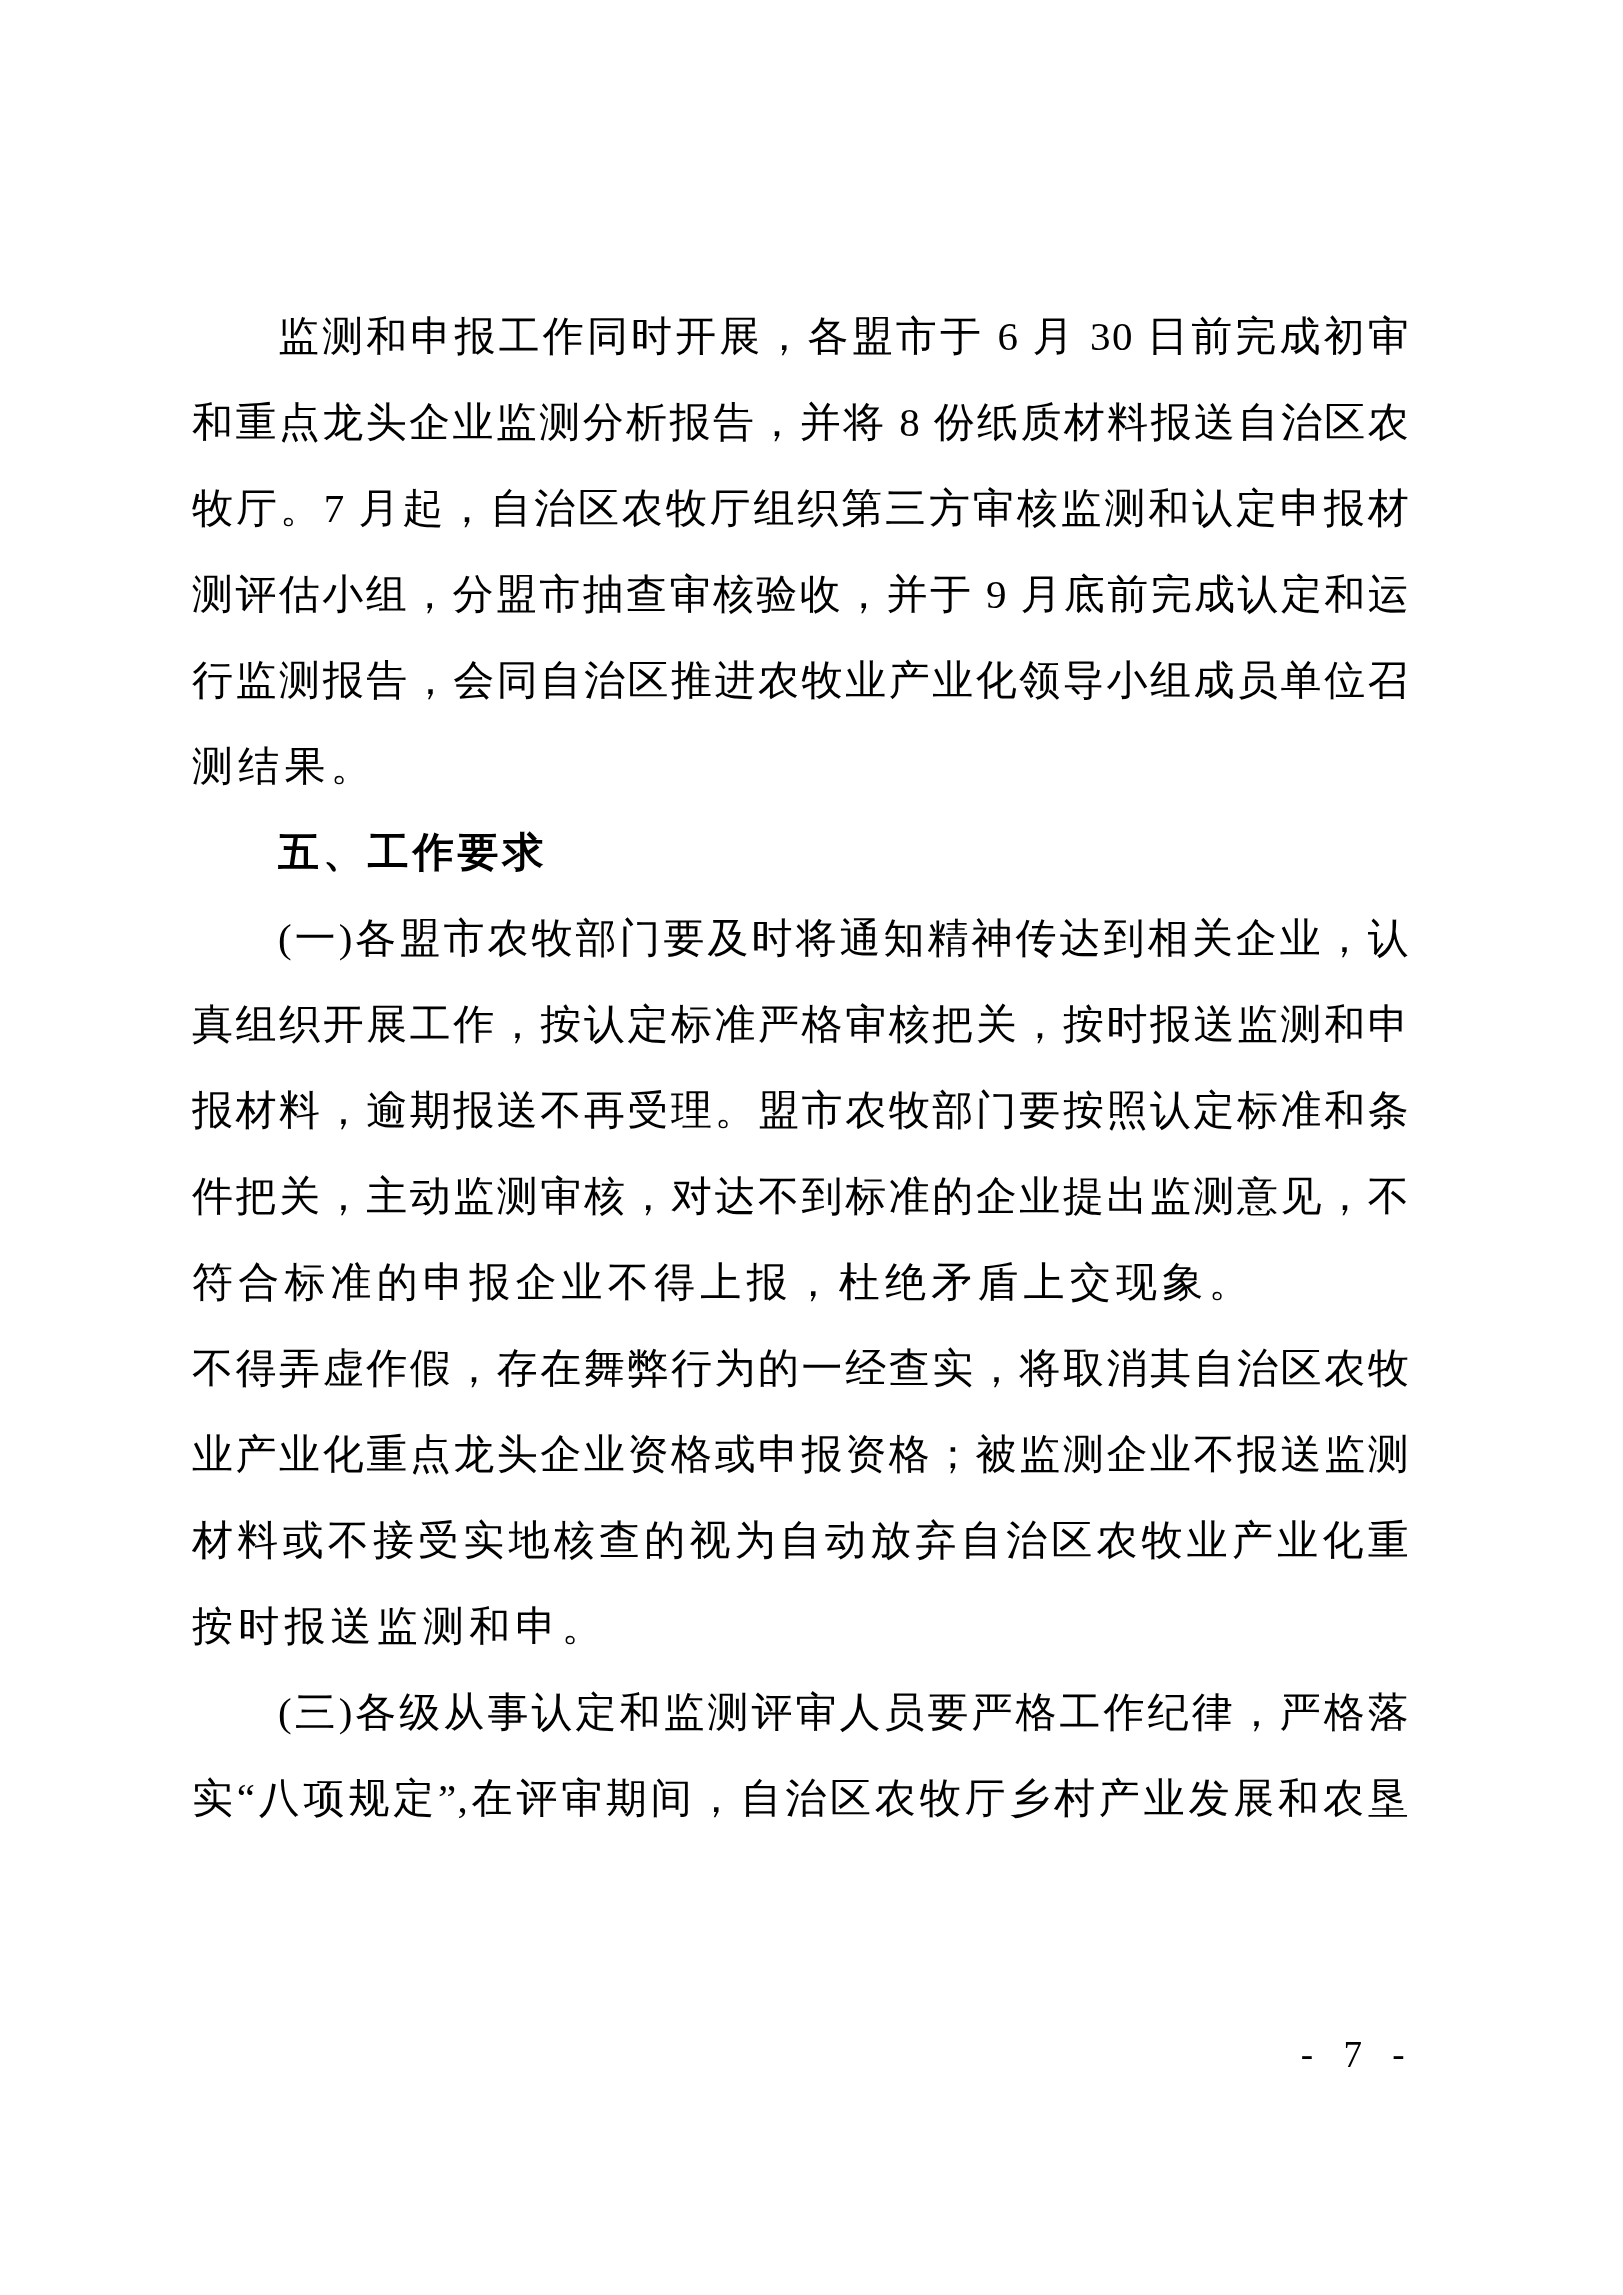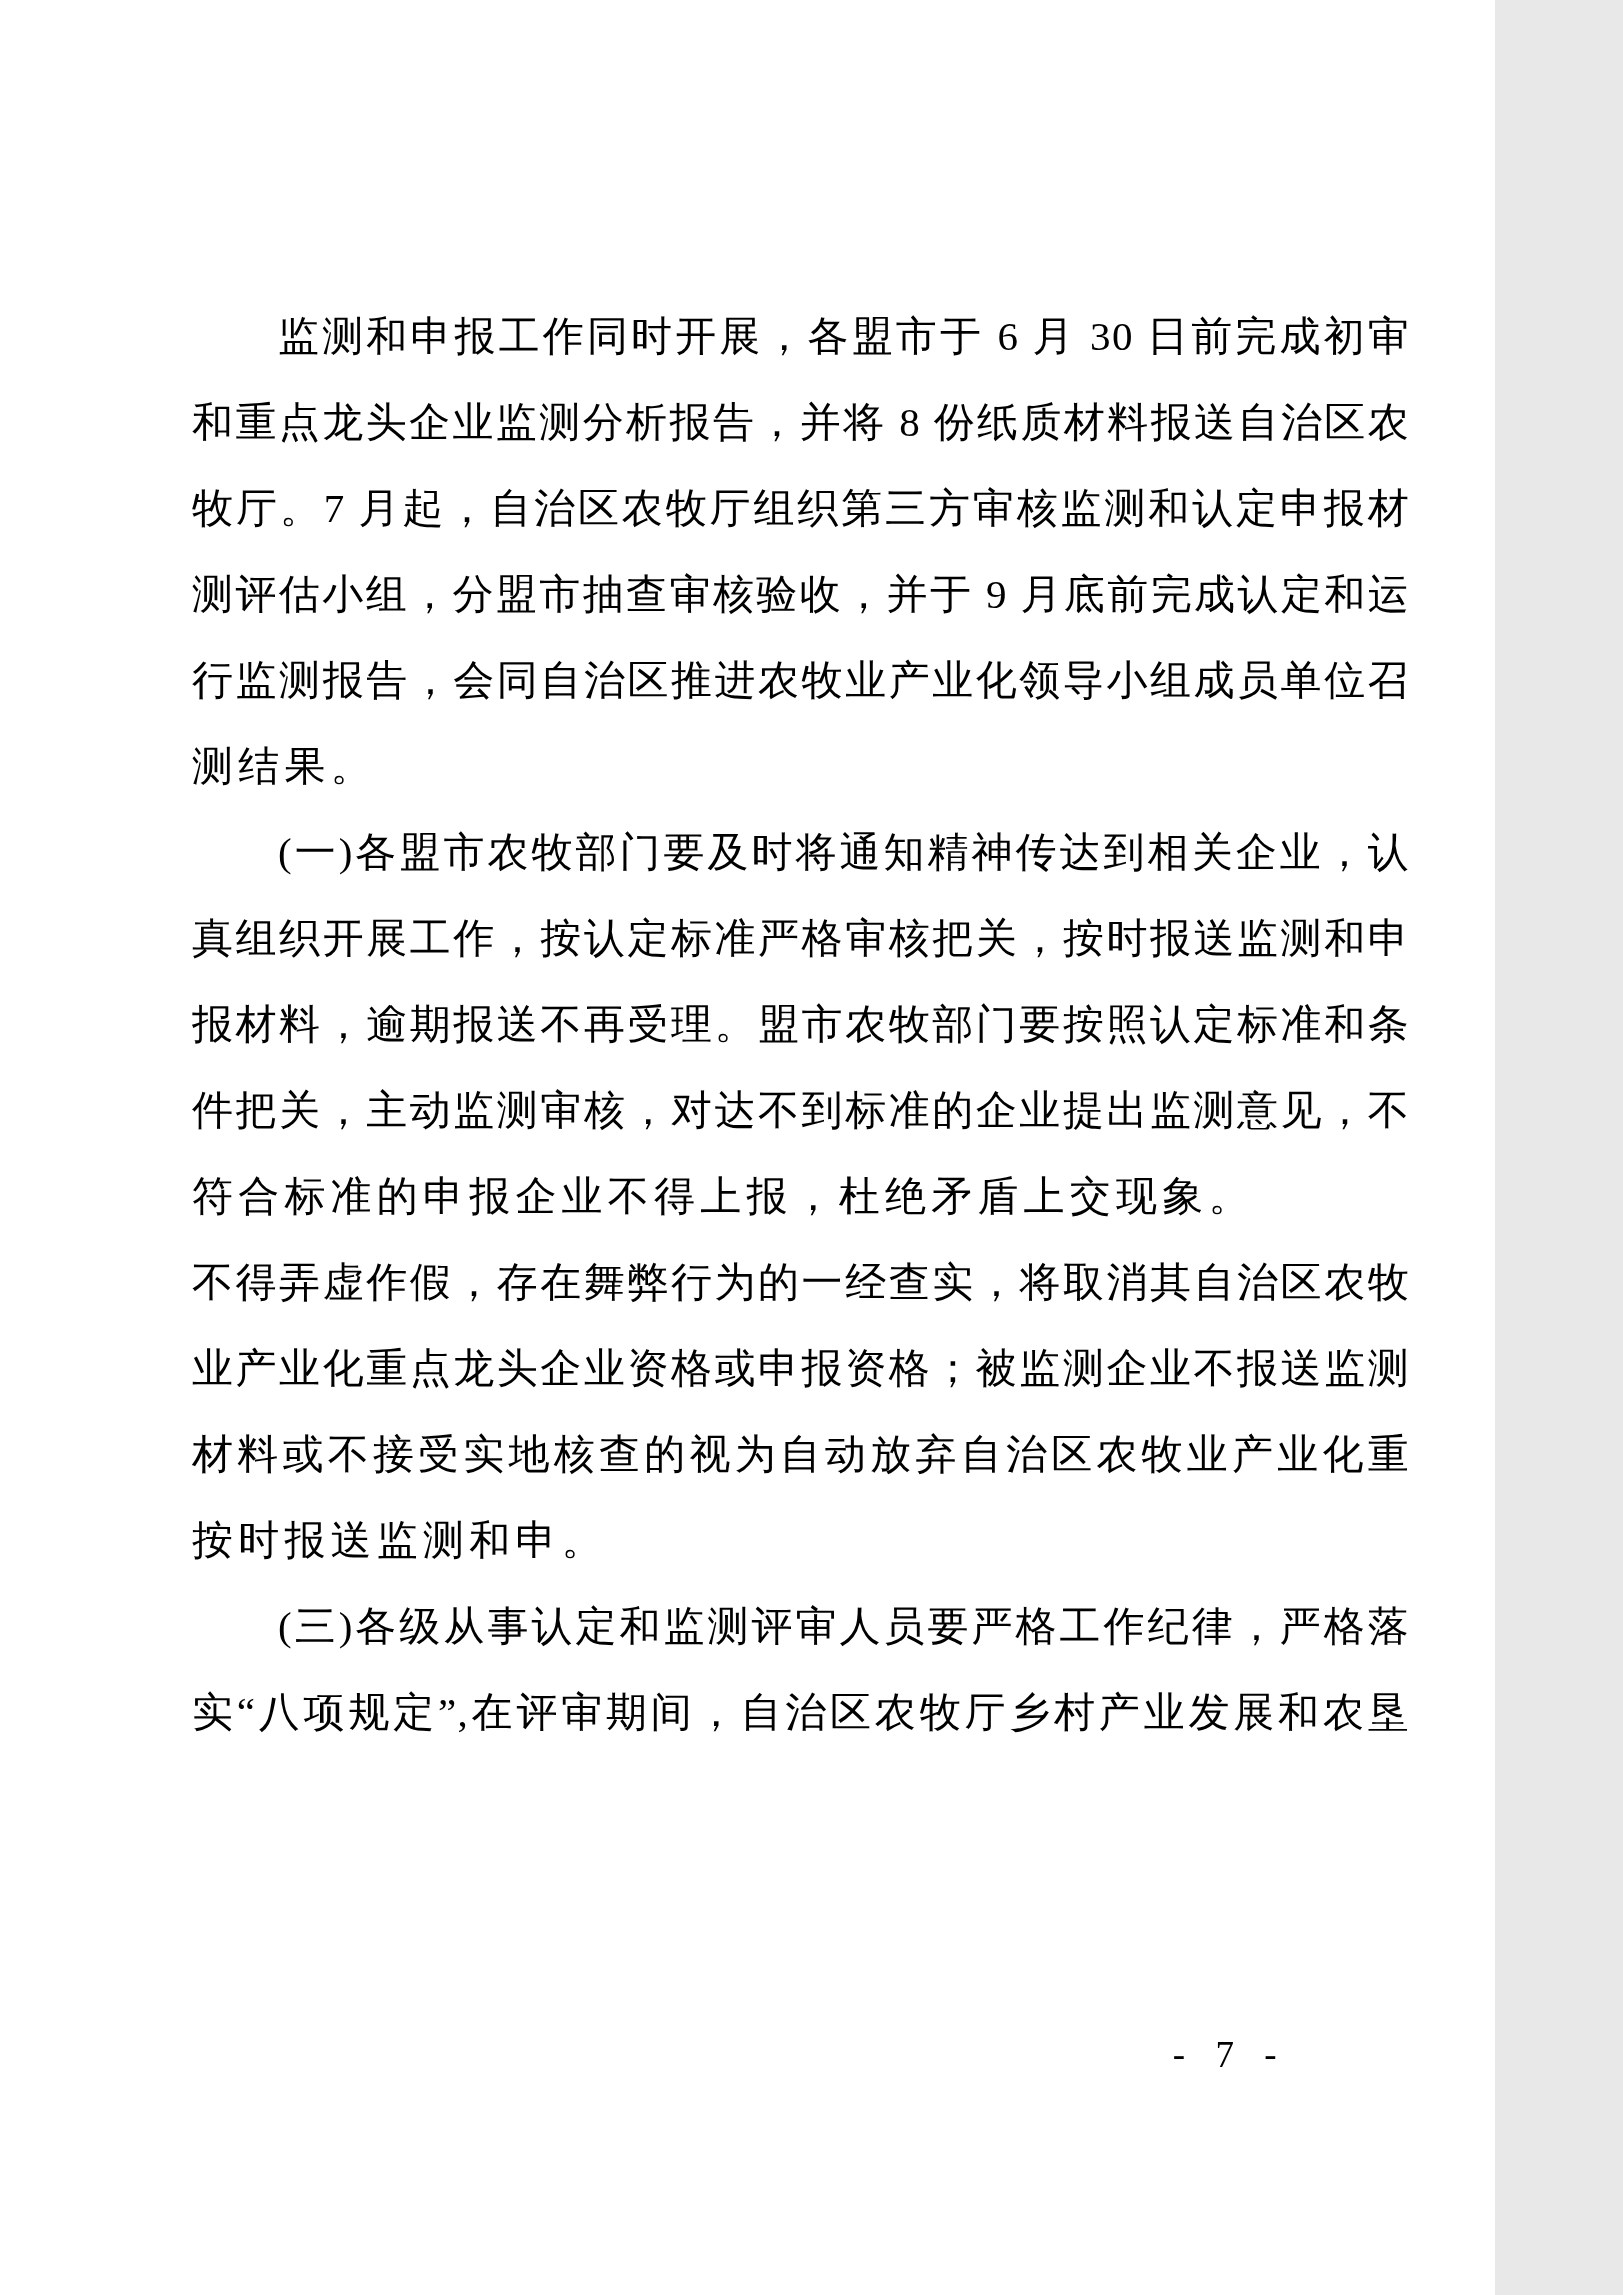--- a/index.html
+++ b/index.html
@@ -2,21 +2,21 @@
 <html style="font-size:10.5px"><head>
 <meta charset="utf-8">
 <style>
   html, body {
     margin: 0;
     padding: 0;
     background: #e8e8e8;
   }
   .page {
     position: relative;
-    width: 1495px;
+    width: 1623px;
     height: 2295px;
     background: #ffffff;
     color: #000000;
     font-family: "Liberation Serif", "DejaVu Serif", serif;
     overflow: hidden;
   }
   .content {
     position: absolute;
     left: 192px;
     top: 293px;
@@ -59,20 +59,21 @@
 <body>
 
 <div class="page">
   <div class="content" id="document-body">
       <div class="line indent justify">监测和申报工作同时开展，各盟市于 6 月 30 日前完成初审</div>
       <div class="line justify">和重点龙头企业监测分析报告，并将 8 份纸质材料报送自治区农</div>
       <div class="line justify">牧厅。7 月起，自治区农牧厅组织第三方审核监测和认定申报材</div>
       <div class="line justify">测评估小组，分盟市抽查审核验收，并于 9 月底前完成认定和运</div>
       <div class="line justify">行监测报告，会同自治区推进农牧业产业化领导小组成员单位召</div>
       <div class="line">测结果。</div>
+      <div class="line heading indent">五、工作要求</div>
       <div class="line indent justify">(一)各盟市农牧部门要及时将通知精神传达到相关企业，认</div>
       <div class="line justify">真组织开展工作，按认定标准严格审核把关，按时报送监测和申</div>
       <div class="line justify">报材料，逾期报送不再受理。盟市农牧部门要按照认定标准和条</div>
       <div class="line justify">件把关，主动监测审核，对达不到标准的企业提出监测意见，不</div>
       <div class="line">符合标准的申报企业不得上报，杜绝矛盾上交现象。</div>
       <div class="line justify">不得弄虚作假，存在舞弊行为的一经查实，将取消其自治区农牧</div>
       <div class="line justify">业产业化重点龙头企业资格或申报资格；被监测企业不报送监测</div>
       <div class="line justify">材料或不接受实地核查的视为自动放弃自治区农牧业产业化重</div>
       <div class="line">按时报送监测和申。</div>
       <div class="line indent justify">(三)各级从事认定和监测评审人员要严格工作纪律，严格落</div>

